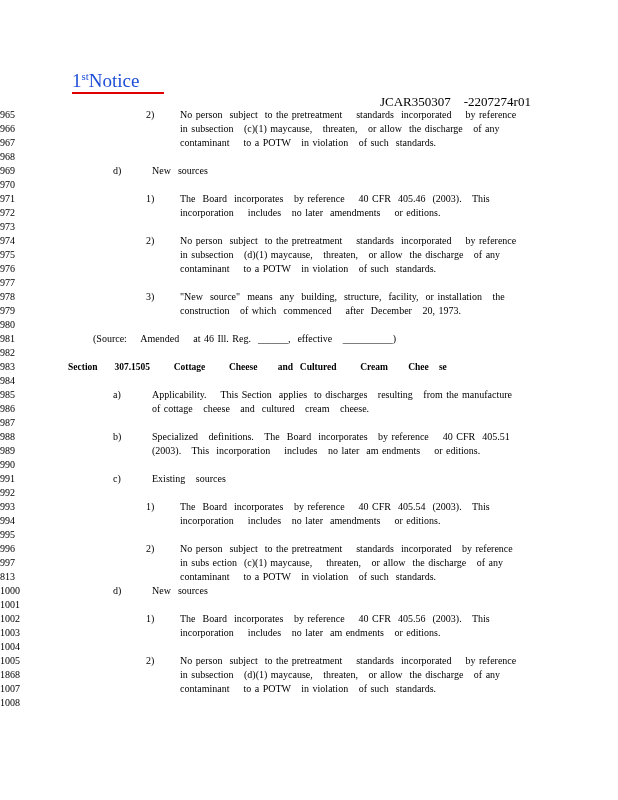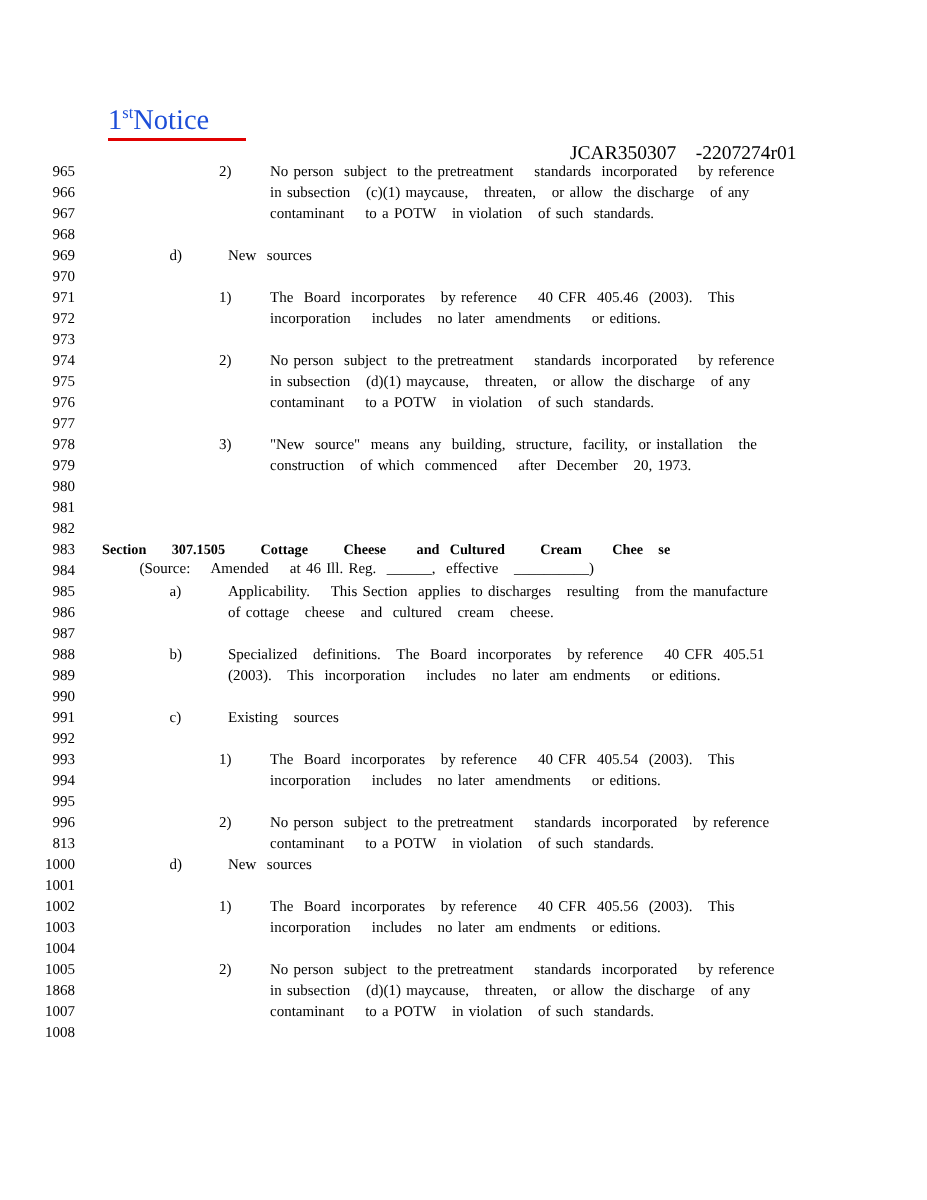--- a/index.html
+++ b/index.html
@@ -39,26 +39,26 @@
     position: absolute;
     left: 0; top: 108px; width: 618px;
   }
   .line {
     position: relative;
     height: 14px;
     line-height: 14px;
     font-size: 10px;
     white-space: pre;
   }
-  .num  { position: absolute; left: 0; width: 50px; text-align: right; }
+  .num  { position: absolute; left: 0; width: 50px; }
   .lbl1 { position: absolute; left: 113px; }
   .txt1 { position: absolute; left: 152px; word-spacing: 1px; }
   .lbl2 { position: absolute; left: 146px; }
   .txt2 { position: absolute; left: 180px; word-spacing: 1px; }
-  .src  { position: absolute; left: 93px;  word-spacing: 1px; margin-top: 41px; }
+  .src  { position: absolute; left: 93px;  word-spacing: 1px; }
   .sec  { position: absolute; left: 68px; font-weight: bold; font-size: 9.5px; word-spacing: 1px; }
 </style>
 </head>
 <body>
 
 <div class="page">
   <div class="notice" style="color: #1d4ed8; border-bottom-color: rgb(224, 0, 0);"><span>1</span><sup>st</sup><span>Notice</span></div>
   <div class="docref">JCAR350307    -2207274r01</div>
   <div class="lines">
       <div class="line"><span class="num">965</span><span class="lbl2">2)</span><span class="txt2">No person  subject  to the pretreatment    standards  incorporated    by reference</span></div>
@@ -86,20 +86,21 @@
       <div class="line"><span class="num">987</span></div>
       <div class="line"><span class="num">988</span><span class="lbl1">b)</span><span class="txt1">Specialized   definitions.   The  Board  incorporates   by reference    40 CFR  405.51</span></div>
       <div class="line"><span class="num">989</span><span class="txt1">(2003).   This  incorporation    includes   no later  am endments    or editions.</span></div>
       <div class="line"><span class="num">990</span></div>
       <div class="line"><span class="num">991</span><span class="lbl1">c)</span><span class="txt1">Existing   sources</span></div>
       <div class="line"><span class="num">992</span></div>
       <div class="line"><span class="num">993</span><span class="lbl2">1)</span><span class="txt2">The  Board  incorporates   by reference    40 CFR  405.54  (2003).   This</span></div>
       <div class="line"><span class="num">994</span><span class="txt2">incorporation    includes   no later  amendments    or editions.</span></div>
       <div class="line"><span class="num">995</span></div>
       <div class="line"><span class="num">996</span><span class="lbl2">2)</span><span class="txt2">No person  subject  to the pretreatment    standards  incorporated   by reference</span></div>
+      <div class="line"><span class="num">997</span><span class="txt2">in subs ection  (c)(1) maycause,    threaten,   or allow  the discharge   of any</span></div>
       <div class="line"><span class="num">813</span><span class="txt2">contaminant    to a POTW   in violation   of such  standards.</span></div>
       <div class="line"><span class="num">1000</span><span class="lbl1">d)</span><span class="txt1">New  sources</span></div>
       <div class="line"><span class="num">1001</span></div>
       <div class="line"><span class="num">1002</span><span class="lbl2">1)</span><span class="txt2">The  Board  incorporates   by reference    40 CFR  405.56  (2003).   This</span></div>
       <div class="line"><span class="num">1003</span><span class="txt2">incorporation    includes   no later  am endments   or editions.</span></div>
       <div class="line"><span class="num">1004</span></div>
       <div class="line"><span class="num">1005</span><span class="lbl2">2)</span><span class="txt2">No person  subject  to the pretreatment    standards  incorporated    by reference</span></div>
       <div class="line"><span class="num">1868</span><span class="txt2">in subsection   (d)(1) maycause,   threaten,   or allow  the discharge   of any</span></div>
       <div class="line"><span class="num">1007</span><span class="txt2">contaminant    to a POTW   in violation   of such  standards.</span></div>
       <div class="line"><span class="num">1008</span></div>

